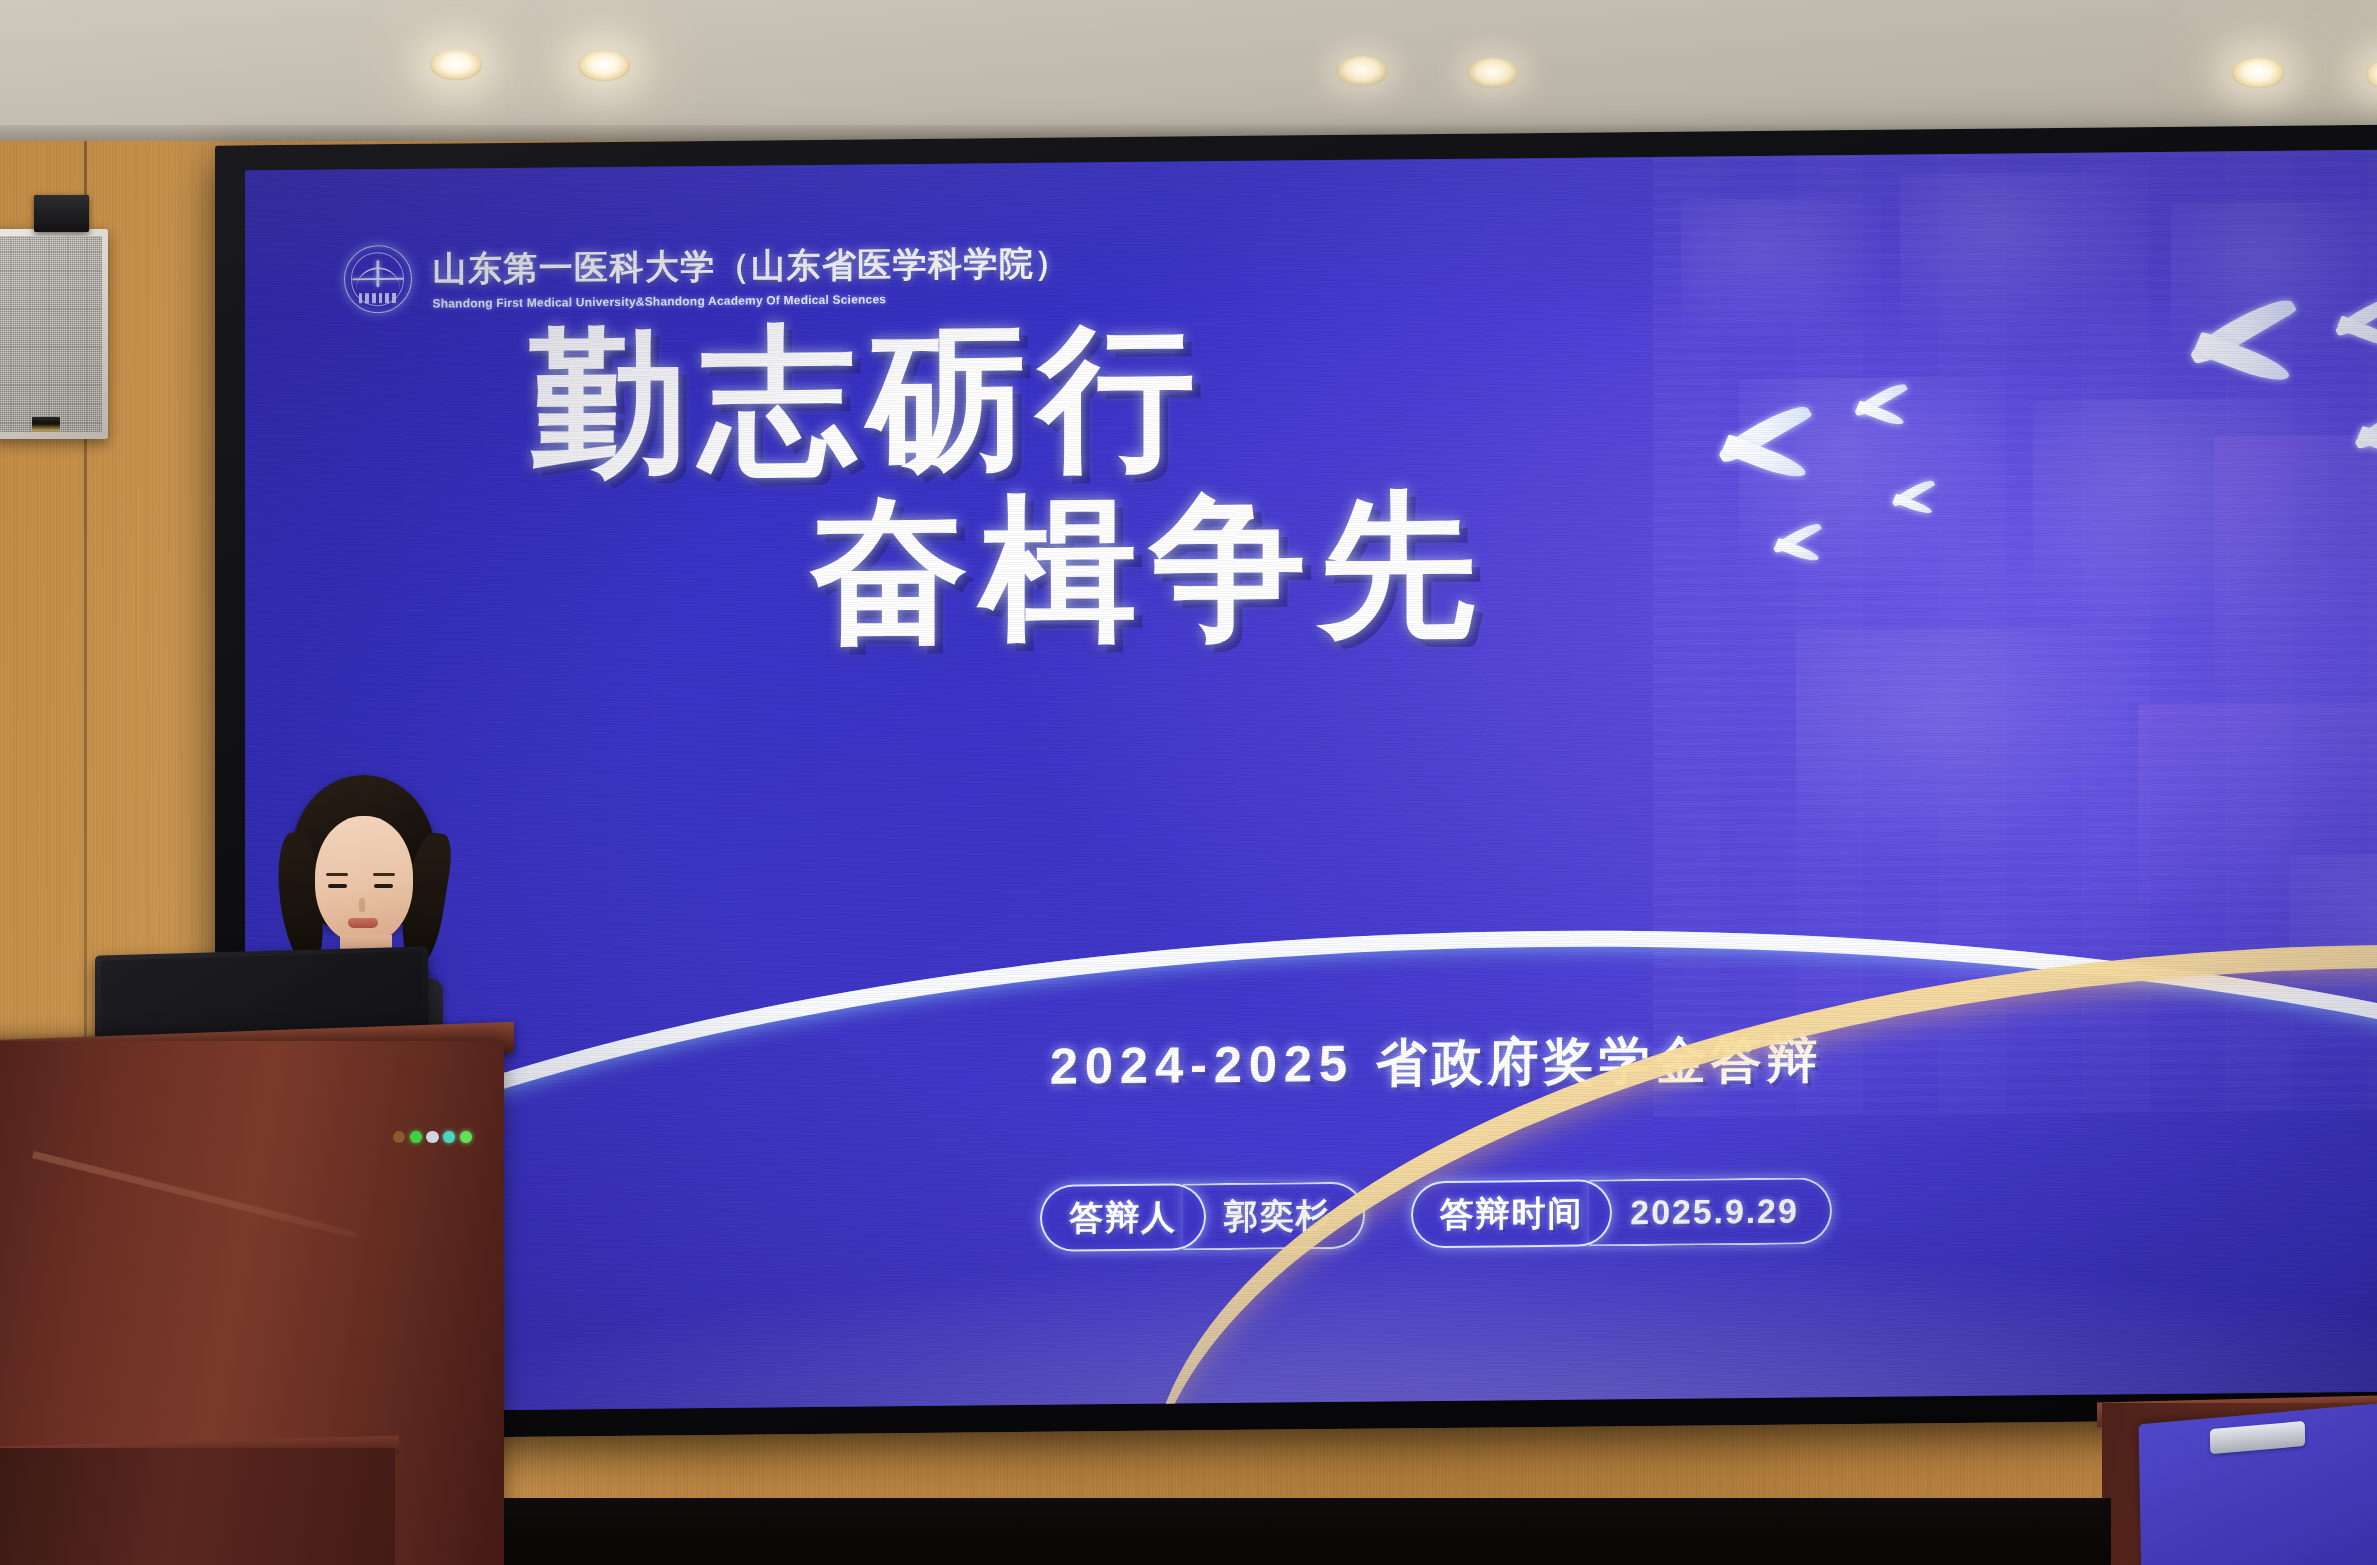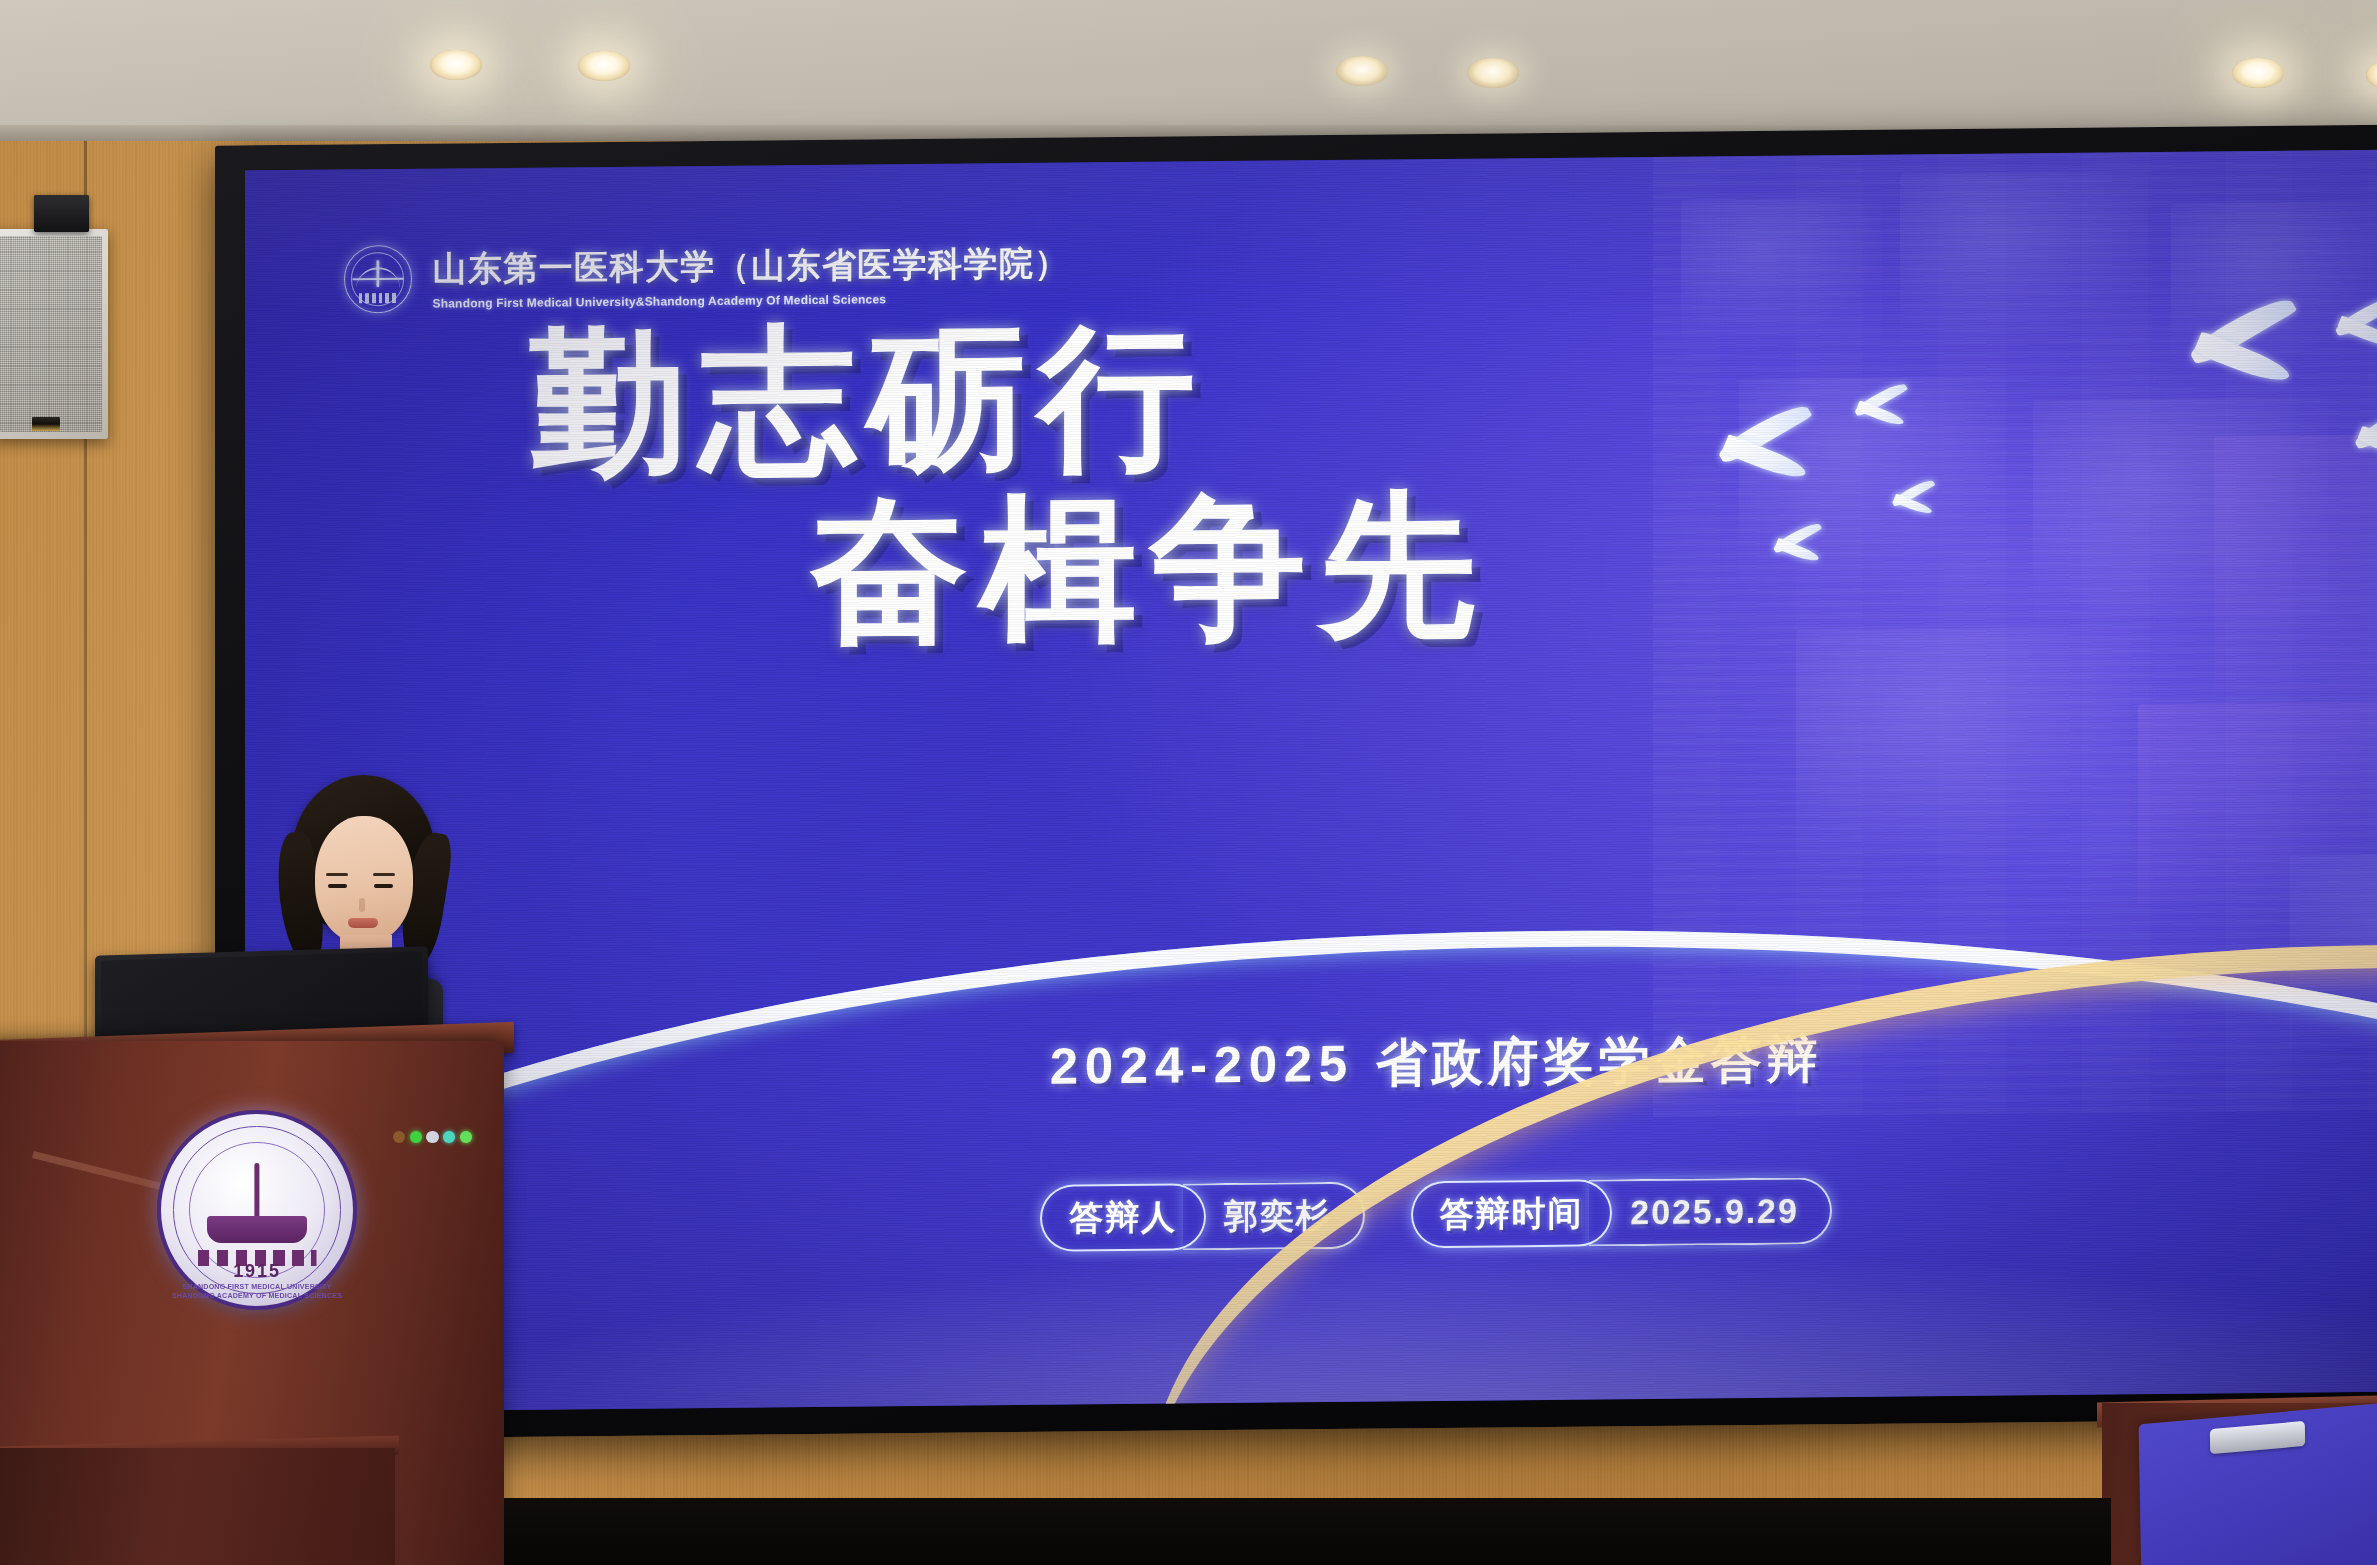--- a/index.html
+++ b/index.html
@@ -373,32 +373,20 @@
     <div class="pa-vest"></div>
   </div>
 
   <div class="cable"></div>
   <div class="laptop"></div>
 
   <div class="podium-top"></div>
   <div class="podium"></div>
   <div class="podium-bevel"></div>
 
-  <div class="podium-emblem">
-    <div class="ring"></div>
-    <div class="ring2"></div>
-    <div class="cad-stem"></div>
-    <div class="book"></div>
-    <div class="steps"></div>
-    <div class="year">1915</div>
-    <div class="en">
-      <div>SHANDONG FIRST MEDICAL UNIVERSITY</div>
-      <div>SHANDONG ACADEMY OF MEDICAL SCIENCES</div>
-    </div>
-  </div>
 
   <div class="podium-leds">
     <i style="background:#8a5a2a;"></i>
     <i style="background:#3fd13f; box-shadow:0 0 4.8px #3fd13f;"></i>
     <i style="background:#cfd4e0;"></i>
     <i style="background:#4cd6c0; box-shadow:0 0 4.3px #4cd6c0;"></i>
     <i style="background:#63e05a; box-shadow:0 0 4.8px #63e05a;"></i>
   </div>
 
   <div class="desk-r-top"></div>

